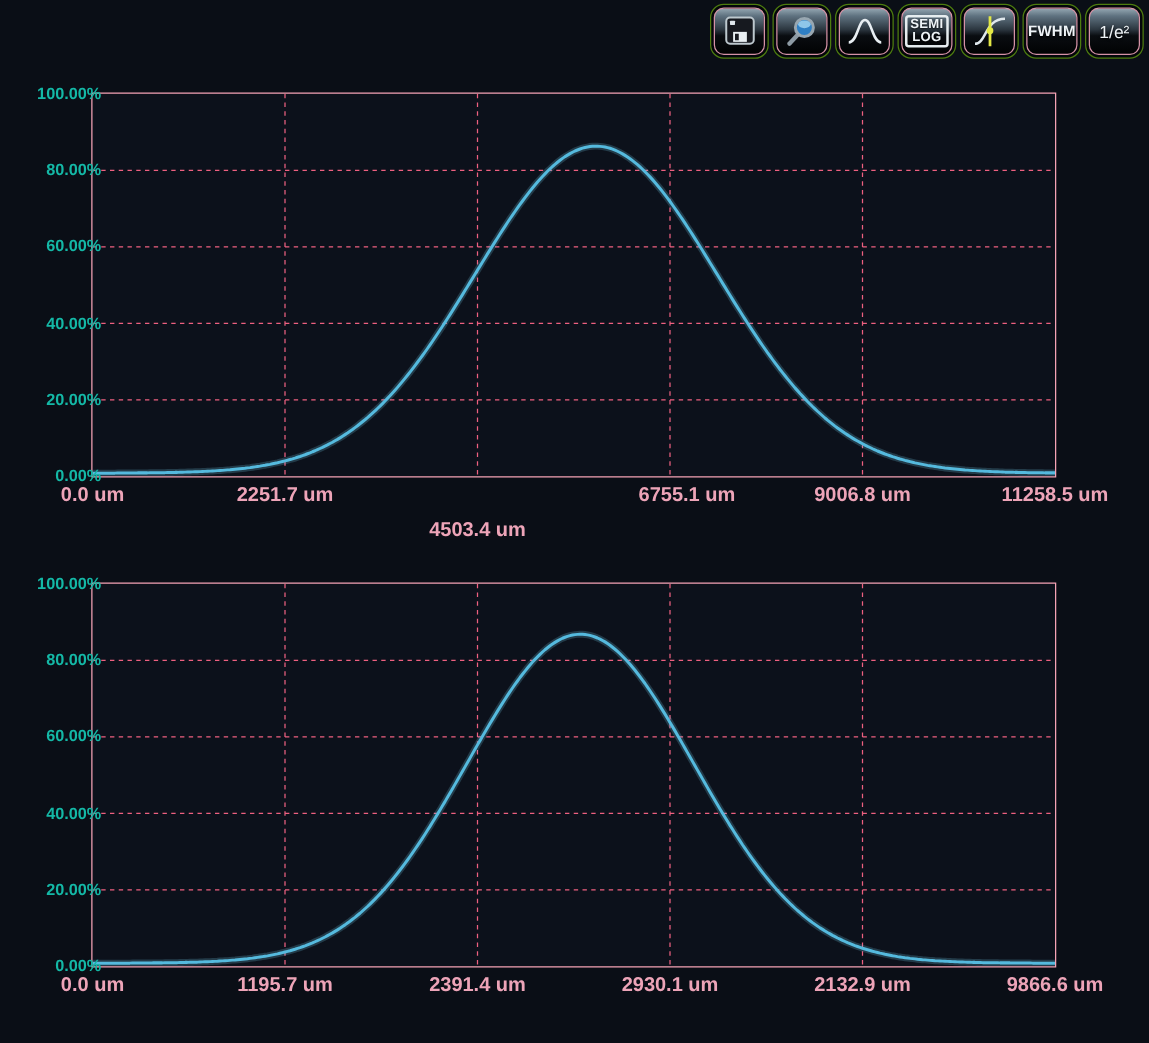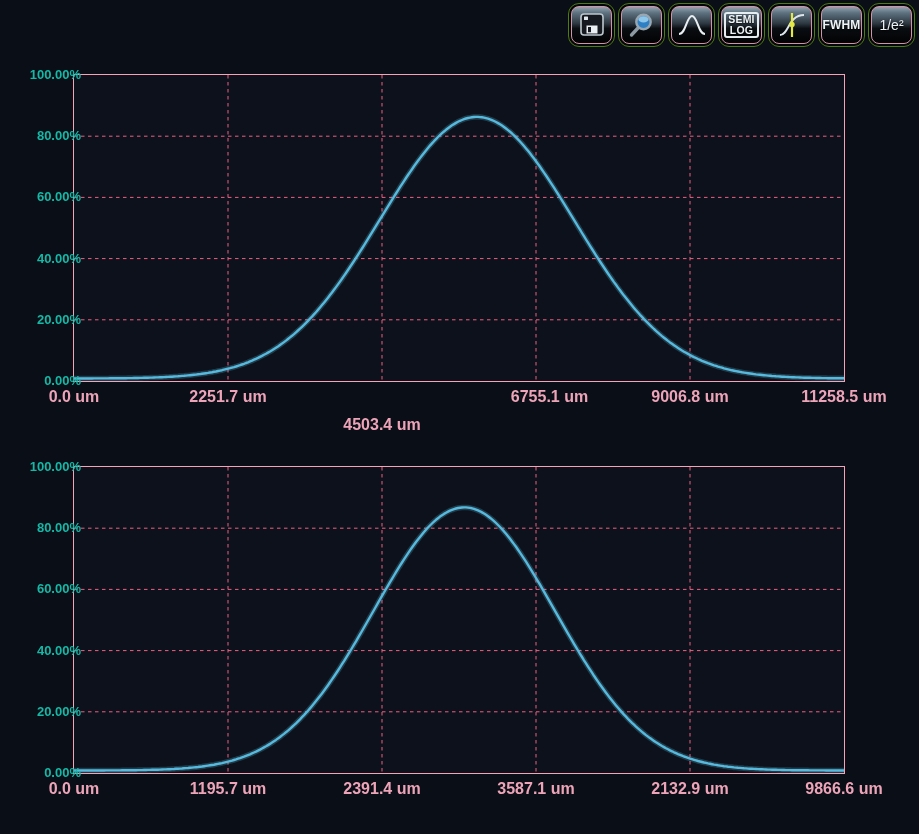--- a/index.html
+++ b/index.html
@@ -159,16 +159,16 @@
     </div>
 <div class="ytick" style="top: -8px;">100.00%</div>
     <div class="ytick" style="top: 53.2px;">80.00%</div>
     <div class="ytick" style="top: 114.4px;">60.00%</div>
     <div class="ytick" style="top: 175.6px;">40.00%</div>
     <div class="ytick" style="top: 236.8px;">20.00%</div>
     <div class="ytick" style="top: 298px;">0.00%</div>
     <div class="xtick" style="left: 74px; top: 313px;">0.0 um</div>
     <div class="xtick" style="left: 228px; top: 313px;">1195.7 um</div>
     <div class="xtick" style="left: 382px; top: 313px;">2391.4 um</div>
-    <div class="xtick" style="left: 536px; top: 313px;">3587.1 um</div>
+    <div class="xtick" style="left: 536px; top: 313px;">2930.1 um</div>
     <div class="xtick" style="left: 690px; top: 313px;">2132.9 um</div>
     <div class="xtick" style="left: 844px; top: 313px;">9866.6 um</div>
   </div>
 
 </body></html>

